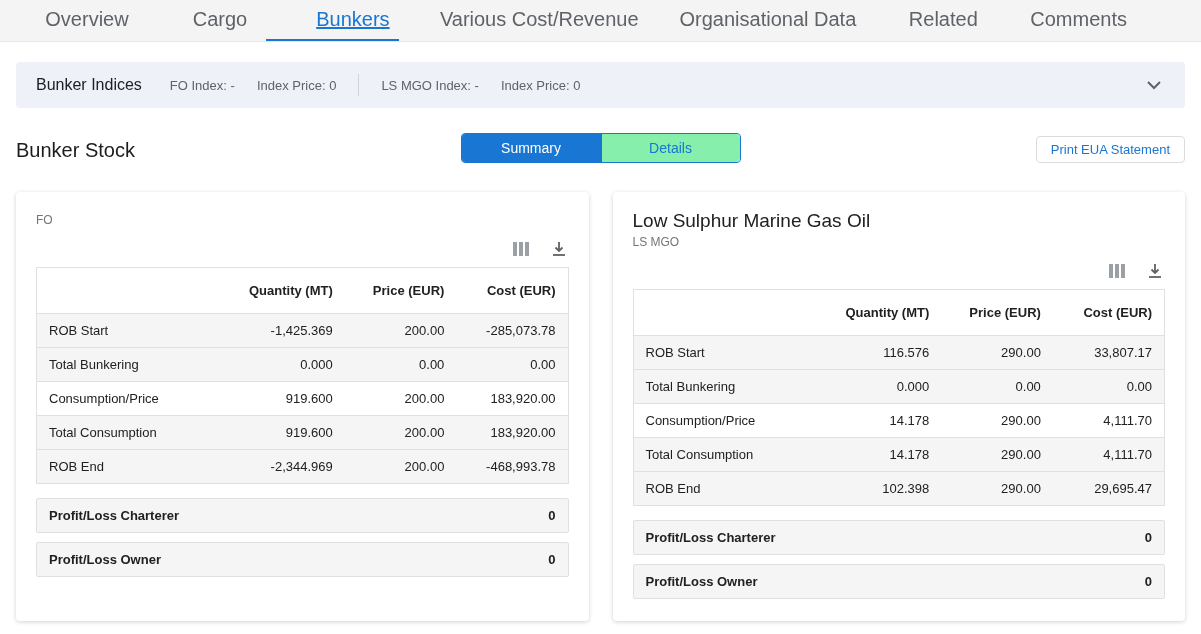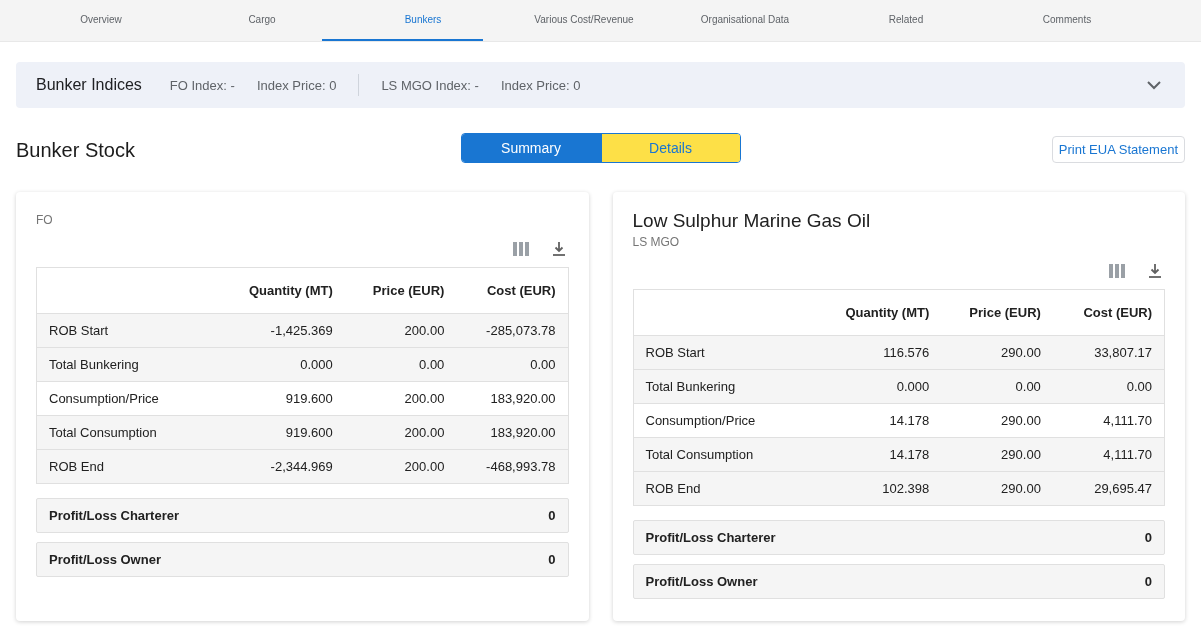--- a/index.html
+++ b/index.html
@@ -18,30 +18,31 @@
     background: #f4f4f4;
     height: 42px;
     border-bottom: 1px solid #e8e8e8;
     padding-right: 74px;
   }
   .tab {
     flex: 1;
     display: flex;
     align-items: center;
     justify-content: center;
-    font-size: 10px;
+    font-size: 20px;
     color: #5f6368;
     cursor: pointer;
     border-bottom: 2px solid transparent;
     white-space: nowrap;
     padding-left: 41px;
   }
   .tab.active {
     color: #1976d2;
     border-bottom-color: #1976d2;
+    text-decoration: underline;
   }
 
   
   .indices-bar {
     margin: 20px 16px 12px 16px;
     height: 46px;
     background: #eef1f8;
     border-radius: 4px;
     display: flex;
     align-items: center;
@@ -73,31 +74,31 @@
     overflow: hidden;
     height: 30px;
   }
   .seg-btn {
     width: 139px;
     display: flex;
     align-items: center;
     justify-content: center;
     font-size: 14px;
     cursor: pointer;
-    background: #fde047;
+    background: #86efac;
     color: #1976d2;
   }
   .seg-btn.selected { background: #1976d2; color: #ffffff; }
   .seg-btn + .seg-btn { border-left: 1px solid #1976d2; }
   .print-btn {
     position: absolute;
     right: 0;
     top: 2px;
     height: 27px;
-    padding: 0 6px;
+    padding: 0 14px;
     background: #ffffff;
     border: 1px solid #dadce0;
     border-radius: 4px;
     color: #1976d2;
     font-size: 13px;
     display: flex;
     align-items: center;
     cursor: pointer;
   }
 

